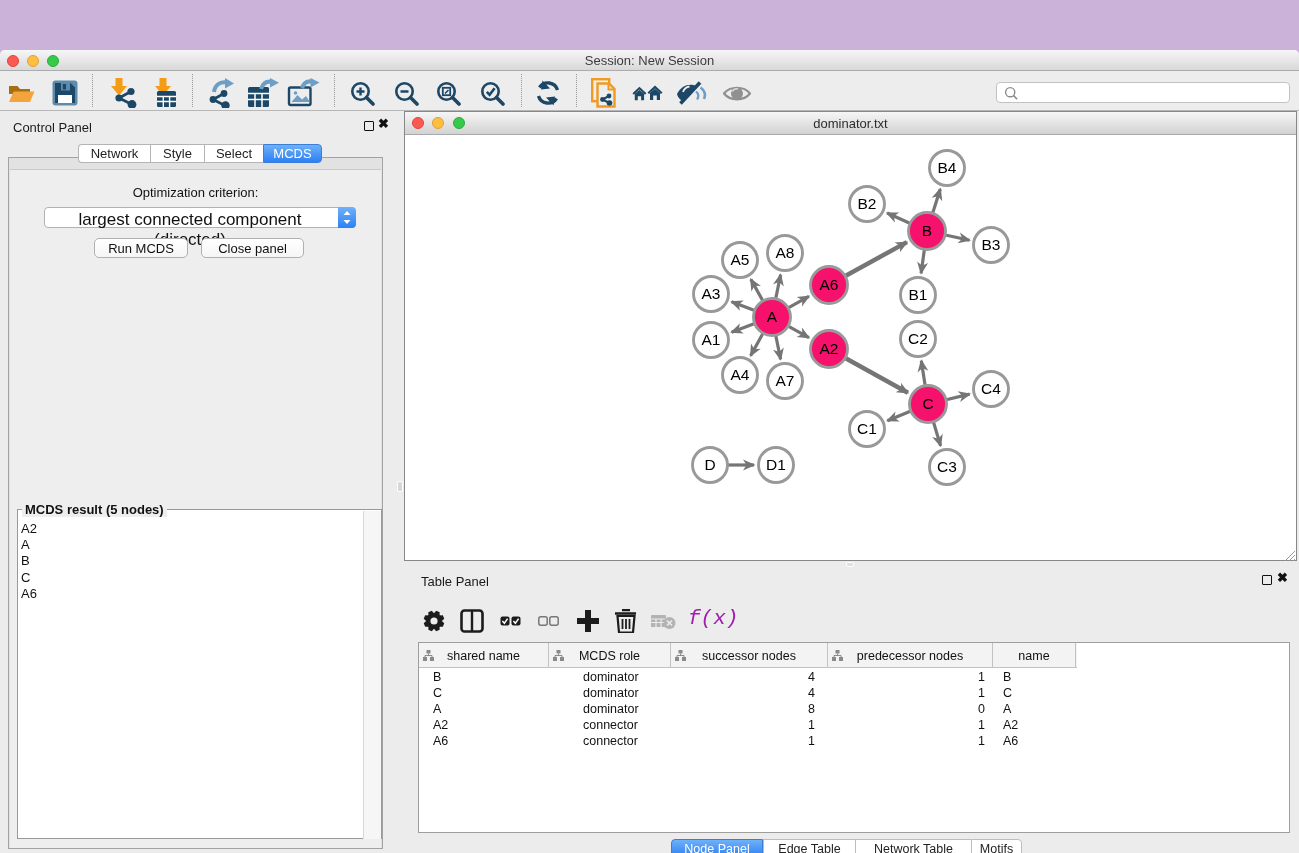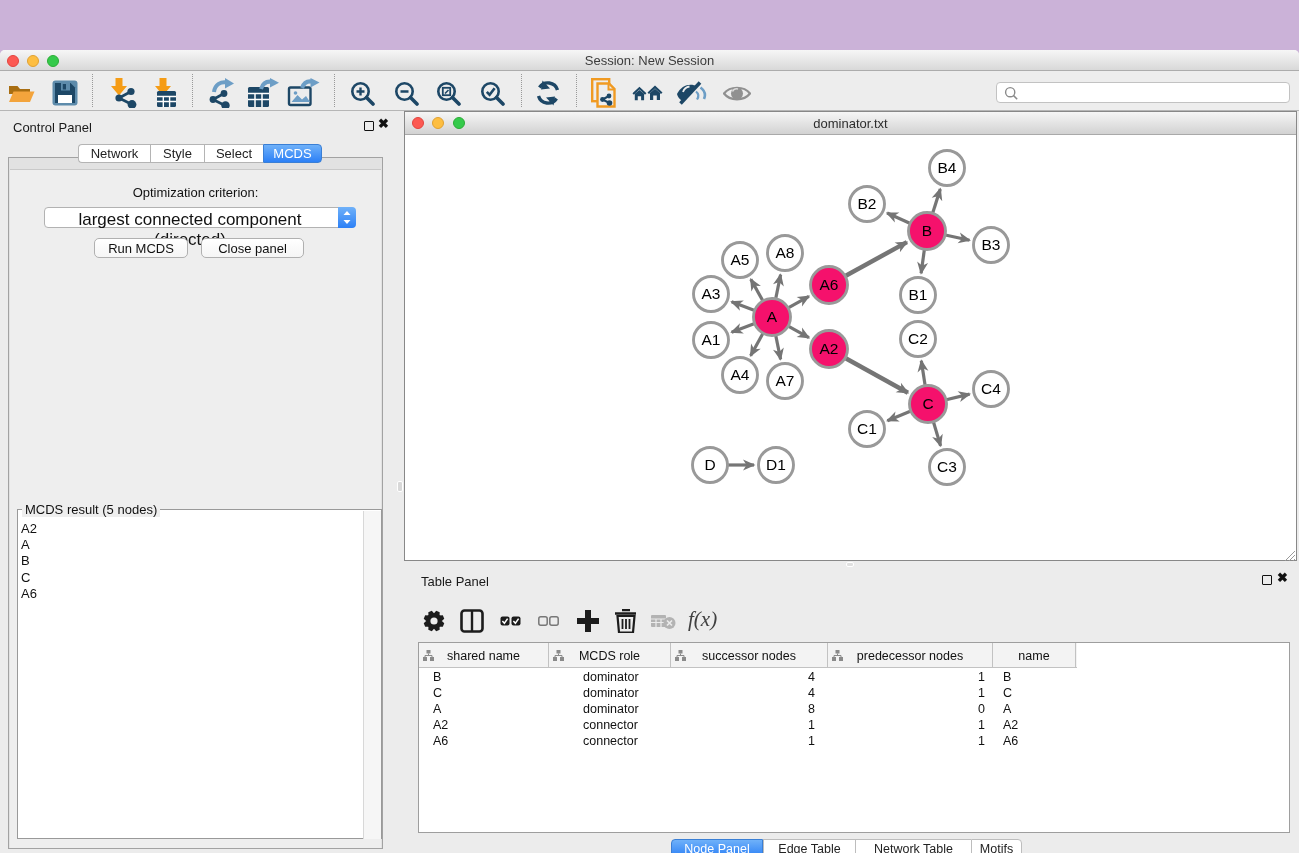--- a/index.html
+++ b/index.html
@@ -28,21 +28,21 @@
 #tabpanel{left:8px;top:107px;width:375px;height:692px;border:1px solid #a2a2a2;background:#e2e2e2;z-index:1;}
 #innerpanel{left:10px;top:119px;width:371px;height:679px;background:#eeeeee;border-top:1px solid #c9c9c9;z-index:1;}
 #optlabel{z-index:2;left:0;top:135px;width:391px;text-align:center;font-size:13px;color:#111;}
 #dropdown{z-index:2;left:44px;top:157px;width:311px;height:21px;background:#fff;border:1px solid #b2b2b2;border-radius:4px;}
 #dropdown .txt{left:0;top:2px;width:290px;text-align:center;font-size:17px;color:#111;}
 #stepper{left:293px;top:-1px;width:18px;height:21px;border-radius:0 4px 4px 0;
  background:linear-gradient(#6fb1f9,#2c80f6);}
 .btn{z-index:2;height:20px;background:linear-gradient(#ffffff,#f5f5f5);border:1px solid #b0b0b0;border-radius:5px;
  display:flex;align-items:center;justify-content:center;font-size:13px;color:#111;}
 #mcdsbox{z-index:2;left:17px;top:459px;width:365px;height:330px;border:1px solid #999;background:#fff;}
-#mcdslegend{z-index:2;left:22px;top:452px;background:#eeeeee;font-size:13px;color:#111;padding:0 3px;}
+#mcdslegend{z-index:2;left:22px;top:452px;background:#eeeeee;font-size:13px;color:#111;padding:0 3px;font-weight:bold;}
 #mcdslist{z-index:2;left:21px;top:471px;font-size:13px;line-height:16.2px;color:#111;}
 #mcdssb{left:345px;top:1px;width:18px;height:328px;background:#f6f6f6;border-left:1px solid #d8d8d8;}
 
 #netwin{left:404px;top:61px;width:893px;height:450px;border:1px solid #888;background:#fff;}
 #nettitle{left:0;top:0;width:891px;height:23px;background:linear-gradient(#f6f6f6,#d2d2d2);
  border-bottom:1px solid #a9a9a9;}
 #nettitle .t1{left:7px;top:5px;background:#fc5952;border:1px solid #e2443e;}
 #nettitle .t2{left:27px;top:5px;background:#fdbe41;border:1px solid #e0a131;}
 #nettitle .t3{left:48px;top:5px;background:#35ca4b;border:1px solid #2bad36;}
 #nettitletext{left:0;top:4px;width:891px;text-align:center;font-size:13px;color:#2d2d2d;}
@@ -352,21 +352,21 @@
         <path d="M8.5,10 v10 M12,10 v10 M15.5,10 v10" stroke="#1c1c1c" stroke-width="1.8"></path>
       </svg>
       <svg class="abs" style="left:246px;top:17px" width="26" height="16" viewBox="0 0 26 16">
         <rect x="1" y="2" width="15" height="12" rx="1" fill="#b3b3b3"></rect>
         <g stroke="#ececec" stroke-width="1.2">
           <path d="M1,6 h15 M1,9.5 h15 M6,6 V14 M11,6 V14"></path>
         </g>
         <circle cx="19.5" cy="10" r="6" fill="#b3b3b3"></circle>
         <path d="M17,7.5 l5,5 M22,7.5 l-5,5" stroke="#ececec" stroke-width="1.6"></path>
       </svg>
-      <div class="abs" style="left:284px;top:11px;font-family:Liberation Serif, serif;font-style:italic;font-size:21px;color:#404040">f(x)</div>
+      <div class="abs" style="left:284px;top:11px;font-family:Liberation Mono, monospace;font-style:italic;font-size:21px;color:#a21caf">f(x)</div>
     </div>
     <div class="abs" id="tbl">
       <div class="abs" id="tblhead">
         <div class="abs hcell" style="left:0px;width:130px"><svg class="hicon" width="11" height="11" viewBox="0 0 11 11">
             <g fill="#8a8a8a">
               <rect x="3.5" y="0" width="4" height="3.5"></rect>
               <rect x="0" y="7" width="4" height="4"></rect>
               <rect x="7" y="7" width="4" height="4"></rect>
             </g>
             <path d="M5.5,3.5 V5.5 M2,7 V5.5 H9 V7" stroke="#8a8a8a" fill="none"></path>

